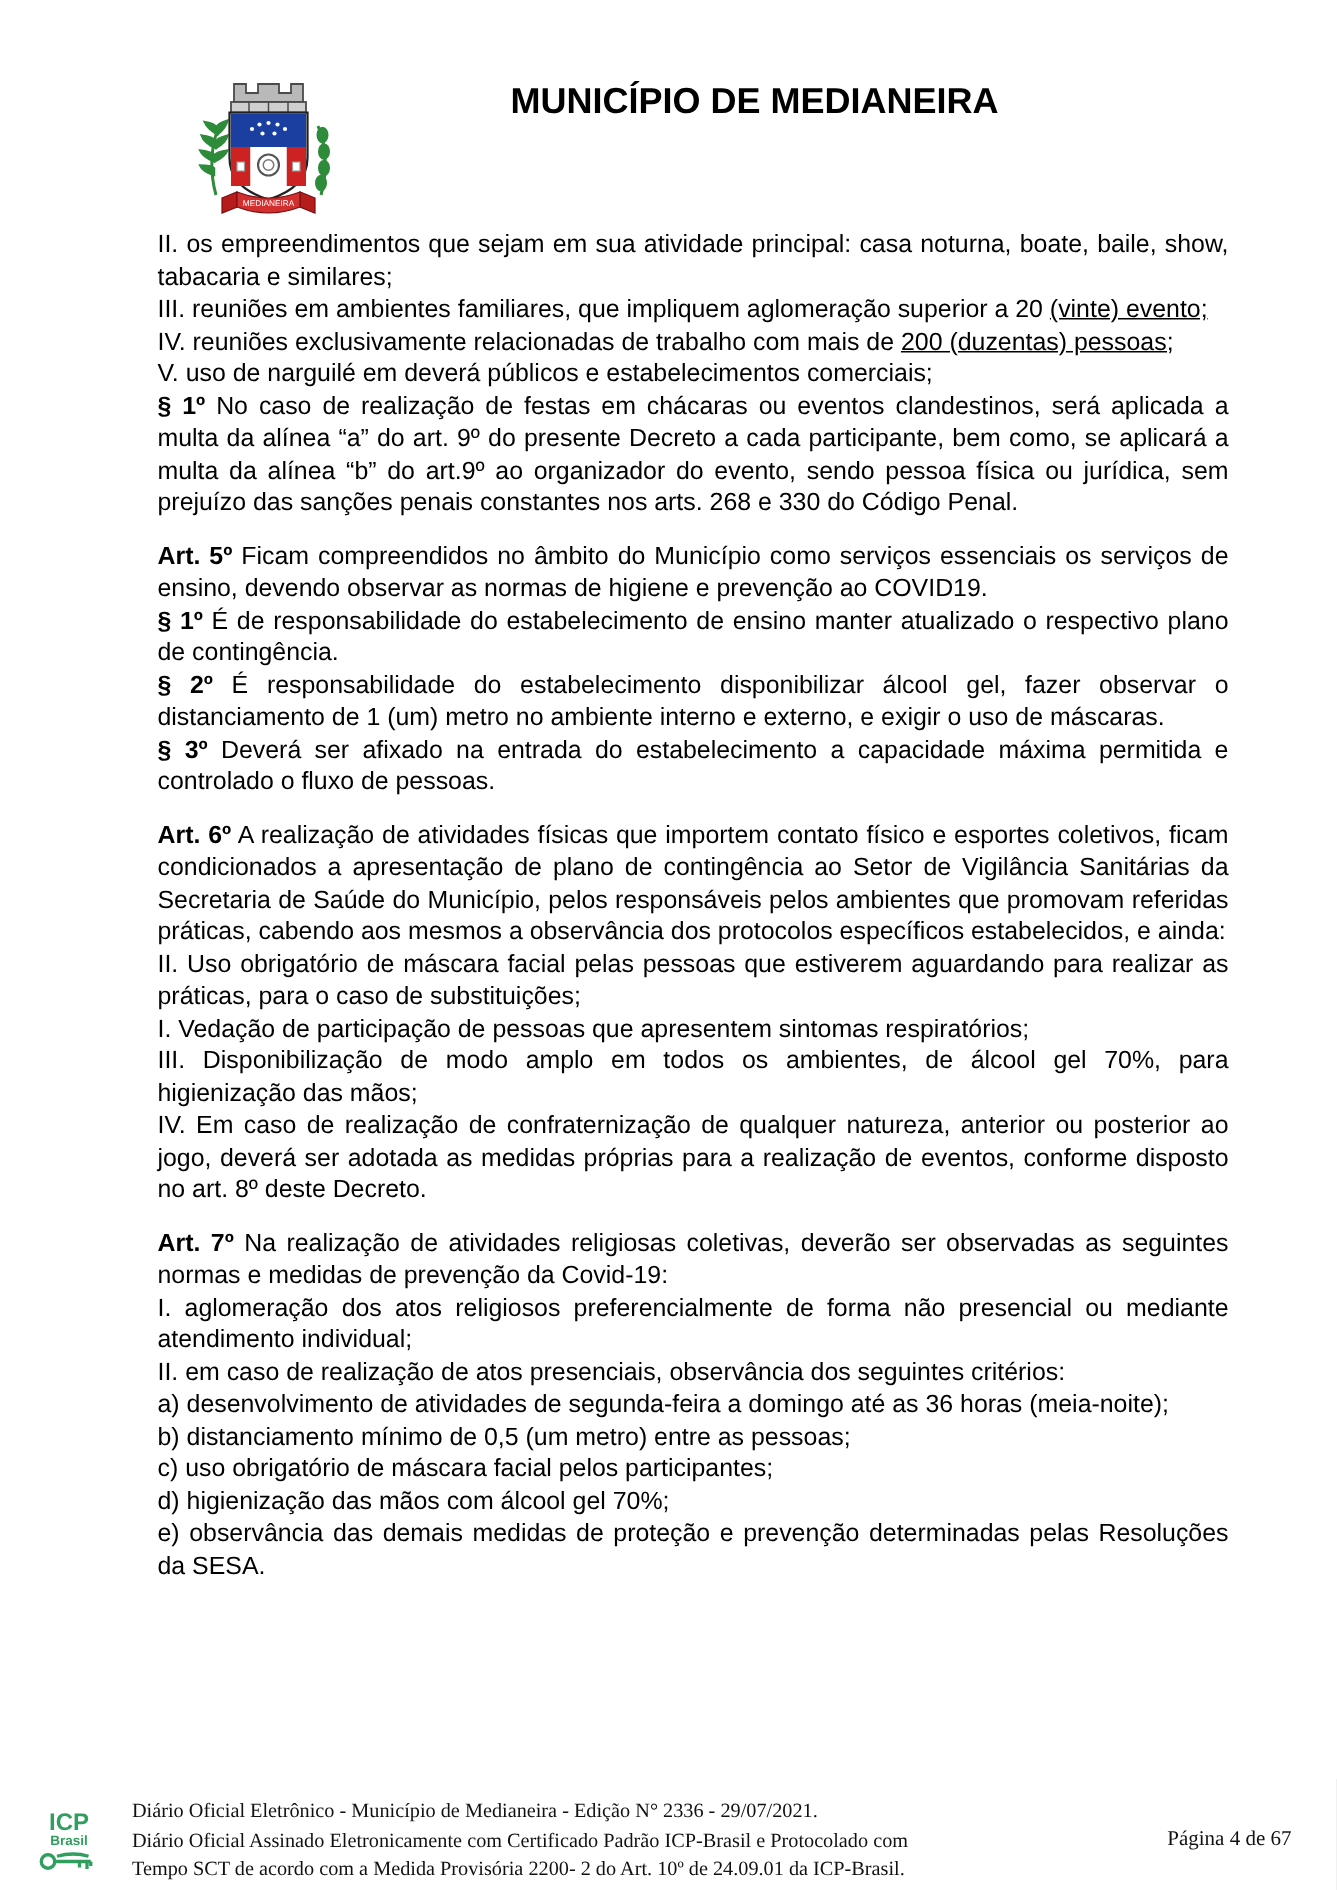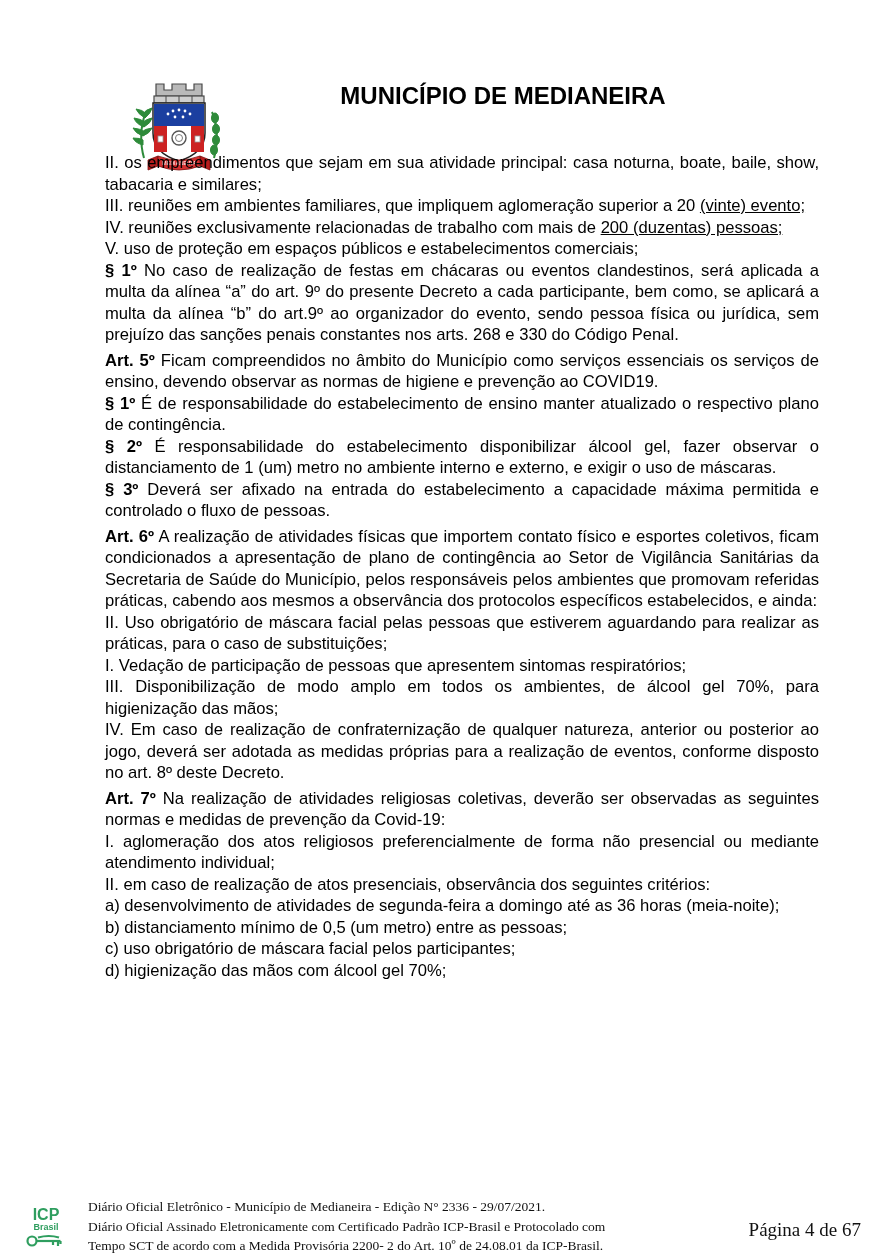--- a/index.html
+++ b/index.html
@@ -8,21 +8,21 @@
     width: 891px;
     height: 1260px;
     margin: 0 auto;
     background: #ffffff;
     font-family: "Liberation Sans", sans-serif;
     color: #000;
     overflow: hidden;
   }
 
   
-  .header { position: absolute; top: 0; left: 0; right: 0; height: 152px; margin-top: 28px; }
+  .header { position: absolute; top: 0; left: 0; right: 0; height: 152px; }
   .coat-of-arms { position: absolute; left: 126px; top: 46px; width: 106px; height: 106px; }
   .header-text {
     position: absolute;
     left: 186px;
     width: 634px;
     top: 54px;
     text-align: center;
   }
   .header-title {
     font-size: 24px;
@@ -44,21 +44,21 @@
     top: 152px;
     width: 714px;
     font-size: 16.6px;
     line-height: 21.5px;
   }
   .doc-body p.para {
     margin: 0;
     text-align: justify;
     text-align-last: left;
   }
-  .doc-body p.para.gap { margin-top: 4px; }
+  .doc-body p.para.gap { margin-top: 14px; }
   .doc-body b { font-weight: bold; }
   .doc-body u { text-decoration: underline; }
 
   
   .footer { position: absolute; left: 0; right: 0; bottom: 0; height: 75px; }
   .icp-logo { position: absolute; left: 20px; top: 18px; width: 52px; height: 52px; }
   .footer-lines {
     position: absolute;
     left: 88px;
     top: 12px;
@@ -66,21 +66,21 @@
     font-family: Liberation Serif, serif;
     font-size: 13.5px;
     line-height: 19.5px;
     color: #111;
   }
   .page-number {
     position: absolute;
     right: 30px;
     top: 34px;
     font-family: "Liberation Serif", serif;
-    font-size: 19px;
+    font-size: 14px;
     color: #111;
   }
 </style>
 </head>
 <body>
 
 <div class="page">
 
   <div class="header">
     <svg class="coat-of-arms" viewBox="0 0 106 106" xmlns="http://www.w3.org/2000/svg">
@@ -143,55 +143,56 @@
 
     <div class="header-text">
       <div class="header-title">MUNICÍPIO DE MEDIANEIRA</div>
     </div>
   </div>
 
   <div class="doc-body" id="body-paragraphs">
       <p class="para">II. os empreendimentos que sejam em sua atividade principal: casa noturna, boate, baile, show, tabacaria e similares;</p>
       <p class="para">III. reuniões em ambientes familiares, que impliquem aglomeração superior a 20 <u>(vinte) evento;</u></p>
       <p class="para">IV. reuniões exclusivamente relacionadas de trabalho com mais de <u>200 (duzentas) pessoas;</u></p>
-      <p class="para">V. uso de proteção em espaços públicos e estabelecimentos comerciais;</p>
+      <p class="para">V. uso de narguilé em deverá públicos e estabelecimentos comerciais;</p>
       <p class="para"><b>§ 1º</b> No caso de realização de festas em chácaras ou eventos clandestinos, será aplicada a multa da alínea “a” do art. 9º do presente Decreto a cada participante, bem como, se aplicará a multa da alínea “b” do art.9º ao organizador do evento, sendo pessoa física ou jurídica, sem prejuízo das sanções penais constantes nos arts. 268 e 330 do Código Penal.</p>
       <p class="para gap"><b>Art. 5º</b> Ficam compreendidos no âmbito do Município como serviços essenciais os serviços de ensino, devendo observar as normas de higiene e prevenção ao COVID19.</p>
       <p class="para"><b>§ 1º</b> É de responsabilidade do estabelecimento de ensino manter atualizado o respectivo plano de contingência.</p>
       <p class="para"><b>§ 2º</b> É responsabilidade do estabelecimento disponibilizar álcool gel, fazer observar o distanciamento de 1 (um) metro no ambiente interno e externo, e exigir o uso de máscaras.</p>
       <p class="para"><b>§ 3º</b> Deverá ser afixado na entrada do estabelecimento a capacidade máxima permitida e controlado o fluxo de pessoas.</p>
       <p class="para gap"><b>Art. 6º</b> A realização de atividades físicas que importem contato físico e esportes coletivos, ficam condicionados a apresentação de plano de contingência ao Setor de Vigilância Sanitárias da Secretaria de Saúde do Município, pelos responsáveis pelos ambientes que promovam referidas práticas, cabendo aos mesmos a observância dos protocolos específicos estabelecidos, e ainda:</p>
       <p class="para">II. Uso obrigatório de máscara facial pelas pessoas que estiverem aguardando para realizar as práticas, para o caso de substituições;</p>
       <p class="para">I. Vedação de participação de pessoas que apresentem sintomas respiratórios;</p>
       <p class="para">III. Disponibilização de modo amplo em todos os ambientes, de álcool gel 70%, para higienização das mãos;</p>
       <p class="para">IV. Em caso de realização de confraternização de qualquer natureza, anterior ou posterior ao jogo, deverá ser adotada as medidas próprias para a realização de eventos, conforme disposto no art. 8º deste Decreto.</p>
       <p class="para gap"><b>Art. 7º</b> Na realização de atividades religiosas coletivas, deverão ser observadas as seguintes normas e medidas de prevenção da Covid-19:</p>
       <p class="para">I. aglomeração dos atos religiosos preferencialmente de forma não presencial ou mediante atendimento individual;</p>
       <p class="para">II. em caso de realização de atos presenciais, observância dos seguintes critérios:</p>
       <p class="para">a) desenvolvimento de atividades de segunda-feira a domingo até as 36 horas (meia-noite);</p>
       <p class="para">b) distanciamento mínimo de 0,5 (um metro) entre as pessoas;</p>
       <p class="para">c) uso obrigatório de máscara facial pelos participantes;</p>
       <p class="para">d) higienização das mãos com álcool gel 70%;</p>
+      <p class="para">e) observância das demais medidas de proteção e prevenção determinadas pelas Resoluções da SESA.</p>
     </div>
 
   <div class="footer">
     <svg class="icp-logo" viewBox="0 0 52 52" xmlns="http://www.w3.org/2000/svg">
       <text x="26" y="17" text-anchor="middle" font-size="16" font-weight="bold" fill="#2f9e5f" font-family="Liberation Sans, sans-serif">ICP</text>
       <text x="26" y="27" text-anchor="middle" font-size="9" font-weight="bold" fill="#2f9e5f" font-family="Liberation Sans, sans-serif">Brasil</text>
 
       <g stroke="#2f9e5f" fill="none" stroke-width="2.2">
         <circle cx="12" cy="38" r="4.5"></circle>
         <path d="M16.5,38 h24"></path>
         <path d="M33,38 v4 M38,38 v5 M40.5,38 v3"></path>
         <path d="M18,34.5 q11,-3 21,0"></path>
       </g>
     </svg>
 
     <div class="footer-lines" id="footer-lines">
         <div>Diário Oficial Eletrônico - Município de Medianeira - Edição N° 2336 - 29/07/2021.</div>
         <div>Diário Oficial Assinado Eletronicamente com Certificado Padrão ICP-Brasil e Protocolado com</div>
-        <div>Tempo SCT de acordo com a Medida Provisória 2200- 2 do Art. 10º de 24.08.01 da ICP-Brasil.</div>
+        <div>Tempo SCT de acordo com a Medida Provisória 2200- 2 do Art. 10º de 24.09.01 da ICP-Brasil.</div>
       </div>
 
     <div class="page-number">Página 4 de 67</div>
   </div>
 
 </div>
 
 </body></html>

